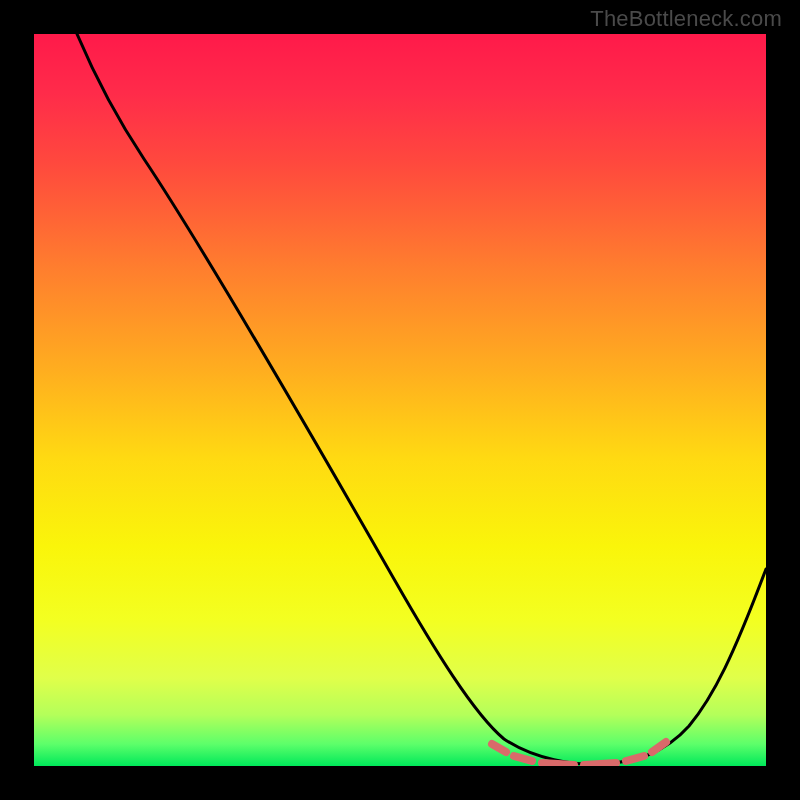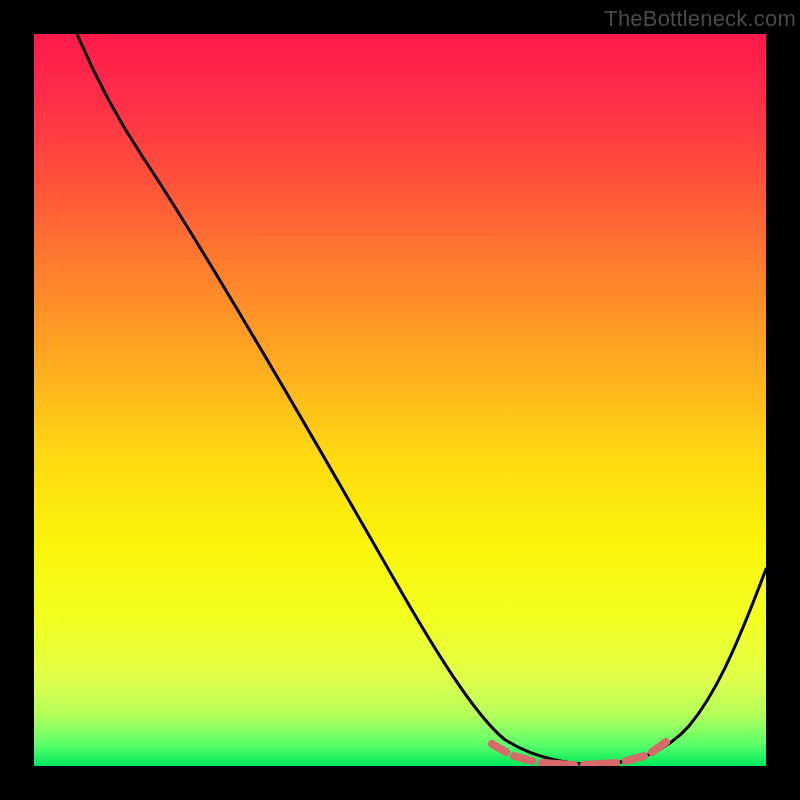--- a/index.html
+++ b/index.html
@@ -8,21 +8,21 @@
     width: 800px;
     height: 800px;
     background: #000;
     position: relative;
     font-family: Arial, sans-serif;
     overflow: hidden;
   }
   .watermark {
     position: absolute;
     top: 6px;
-    right: 4px;
+    right: 18px;
     color: #4a4a4a;
     font-size: 22px;
     font-weight: 500;
     z-index: 10;
     letter-spacing: 0.2px;
   }
   .plot-area {
     position: absolute;
     left: 34px;
     top: 34px;

